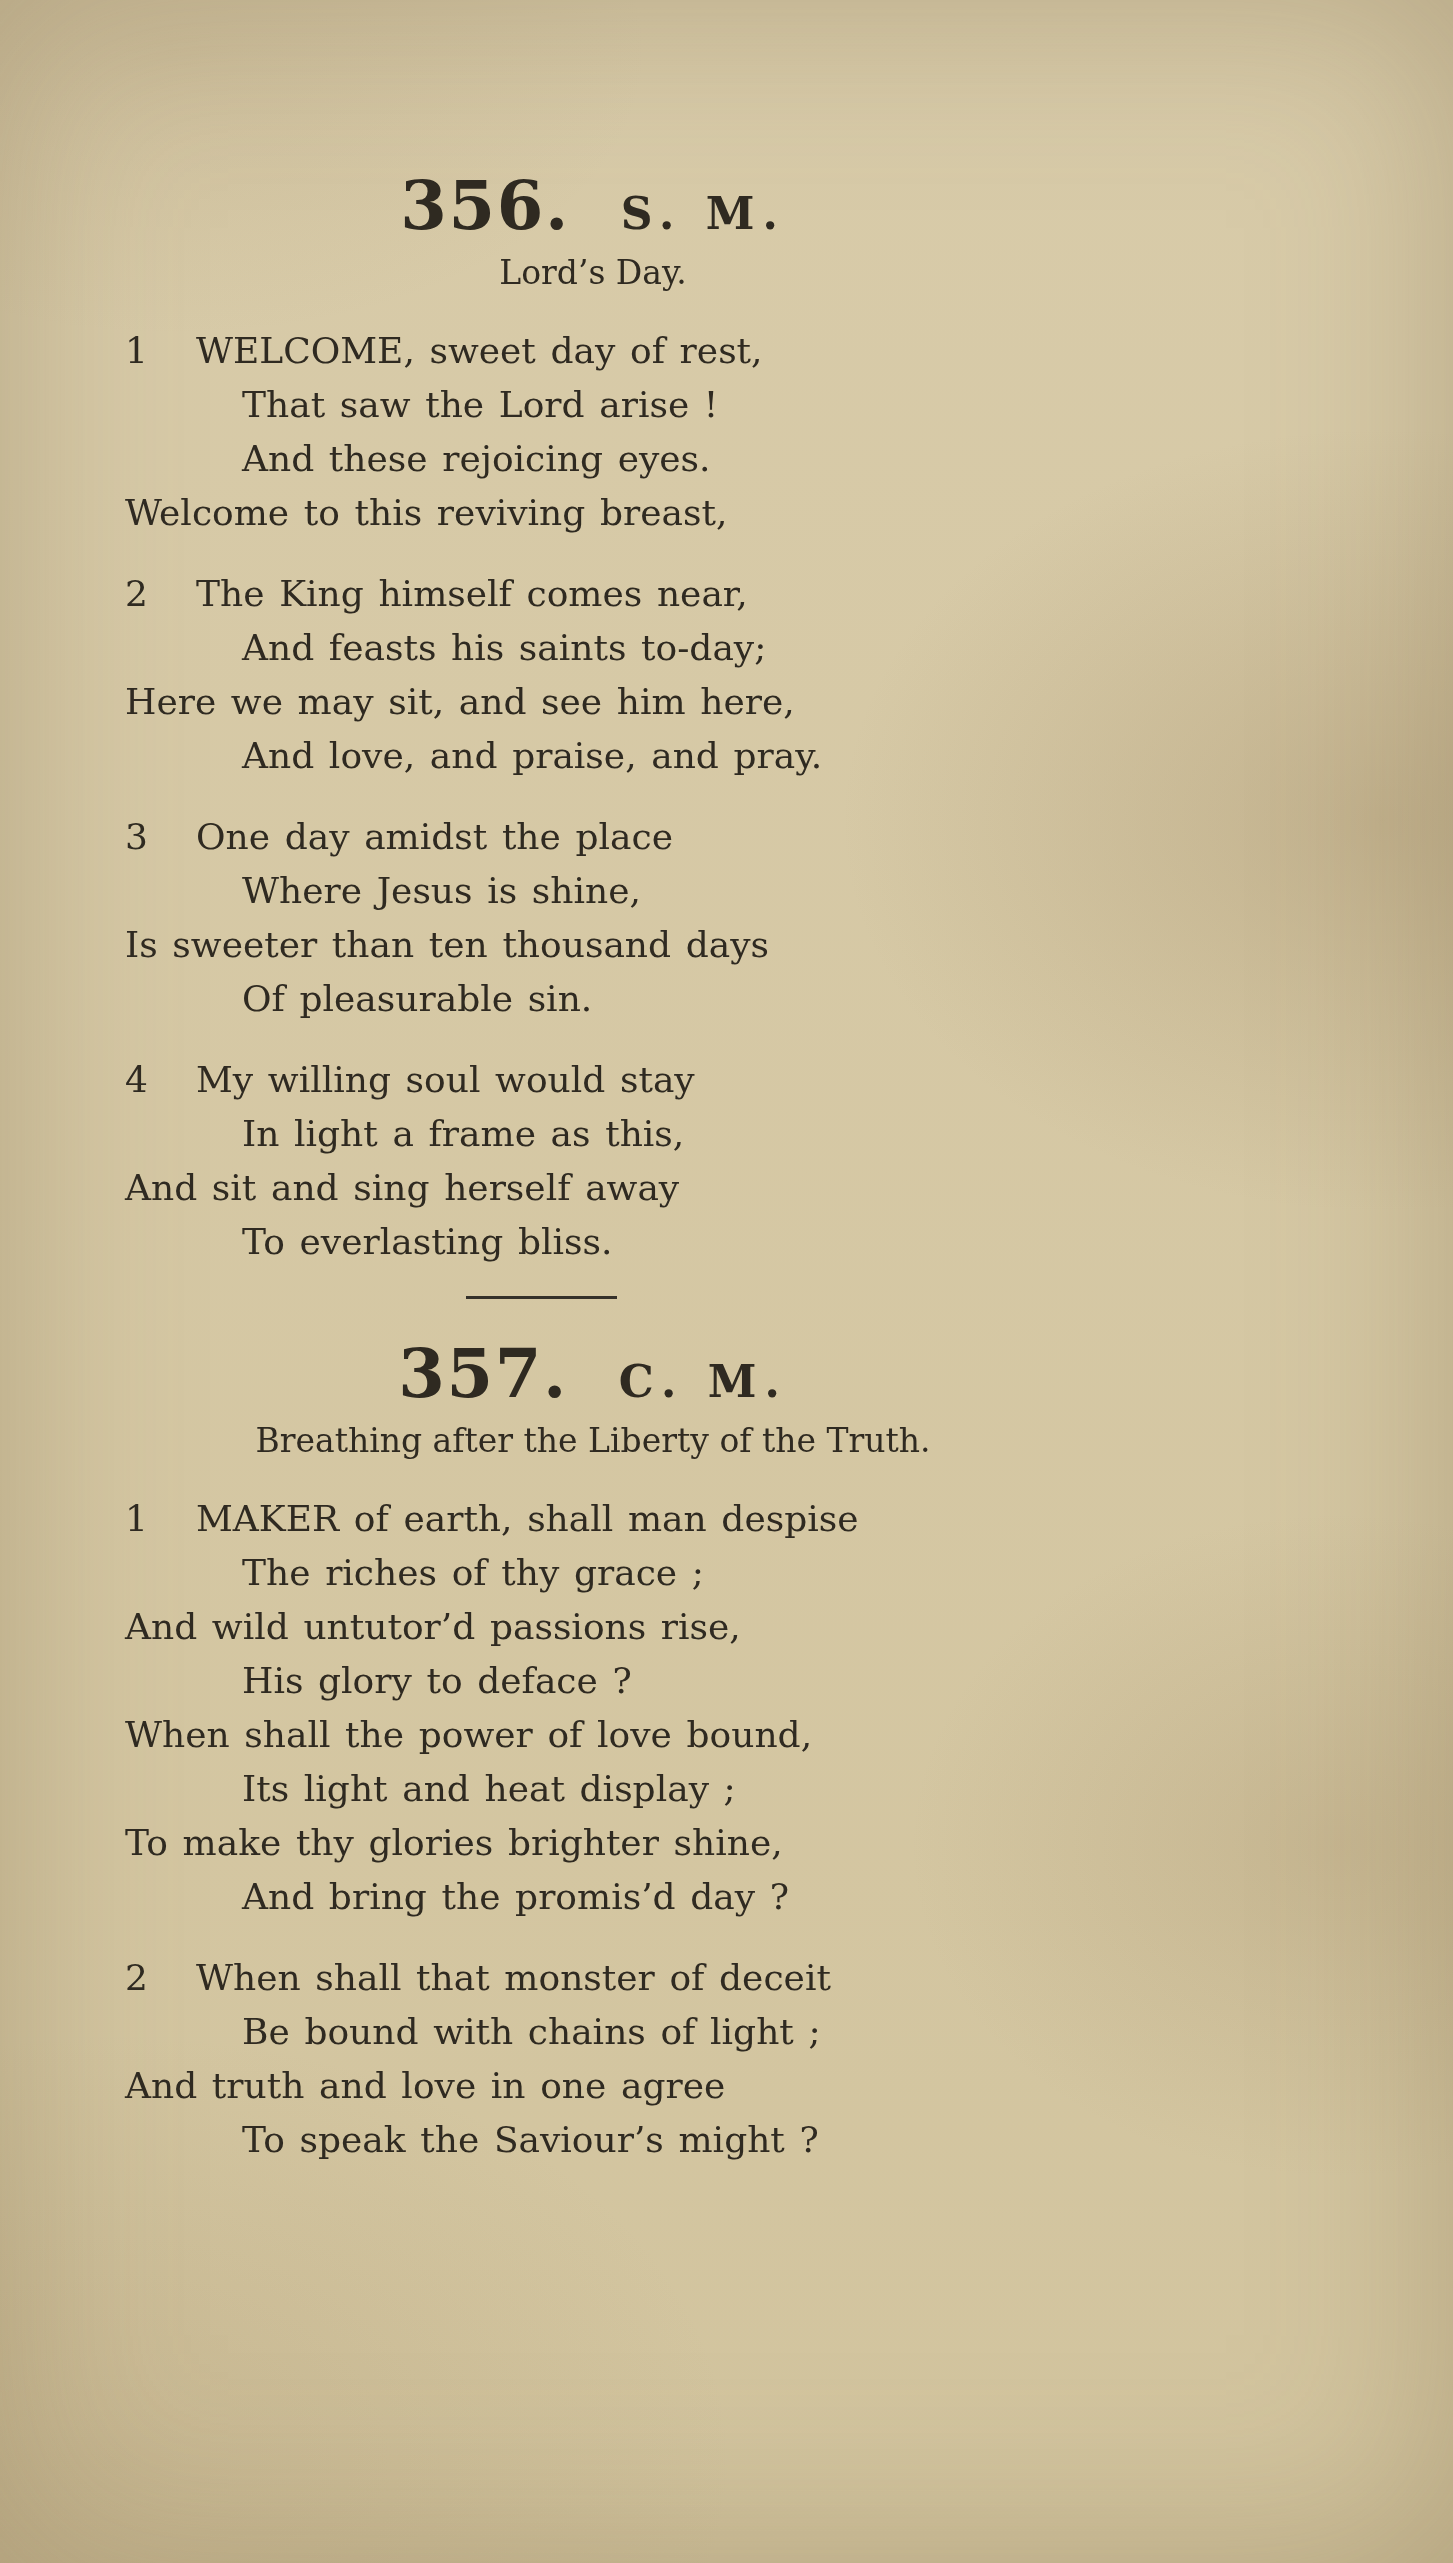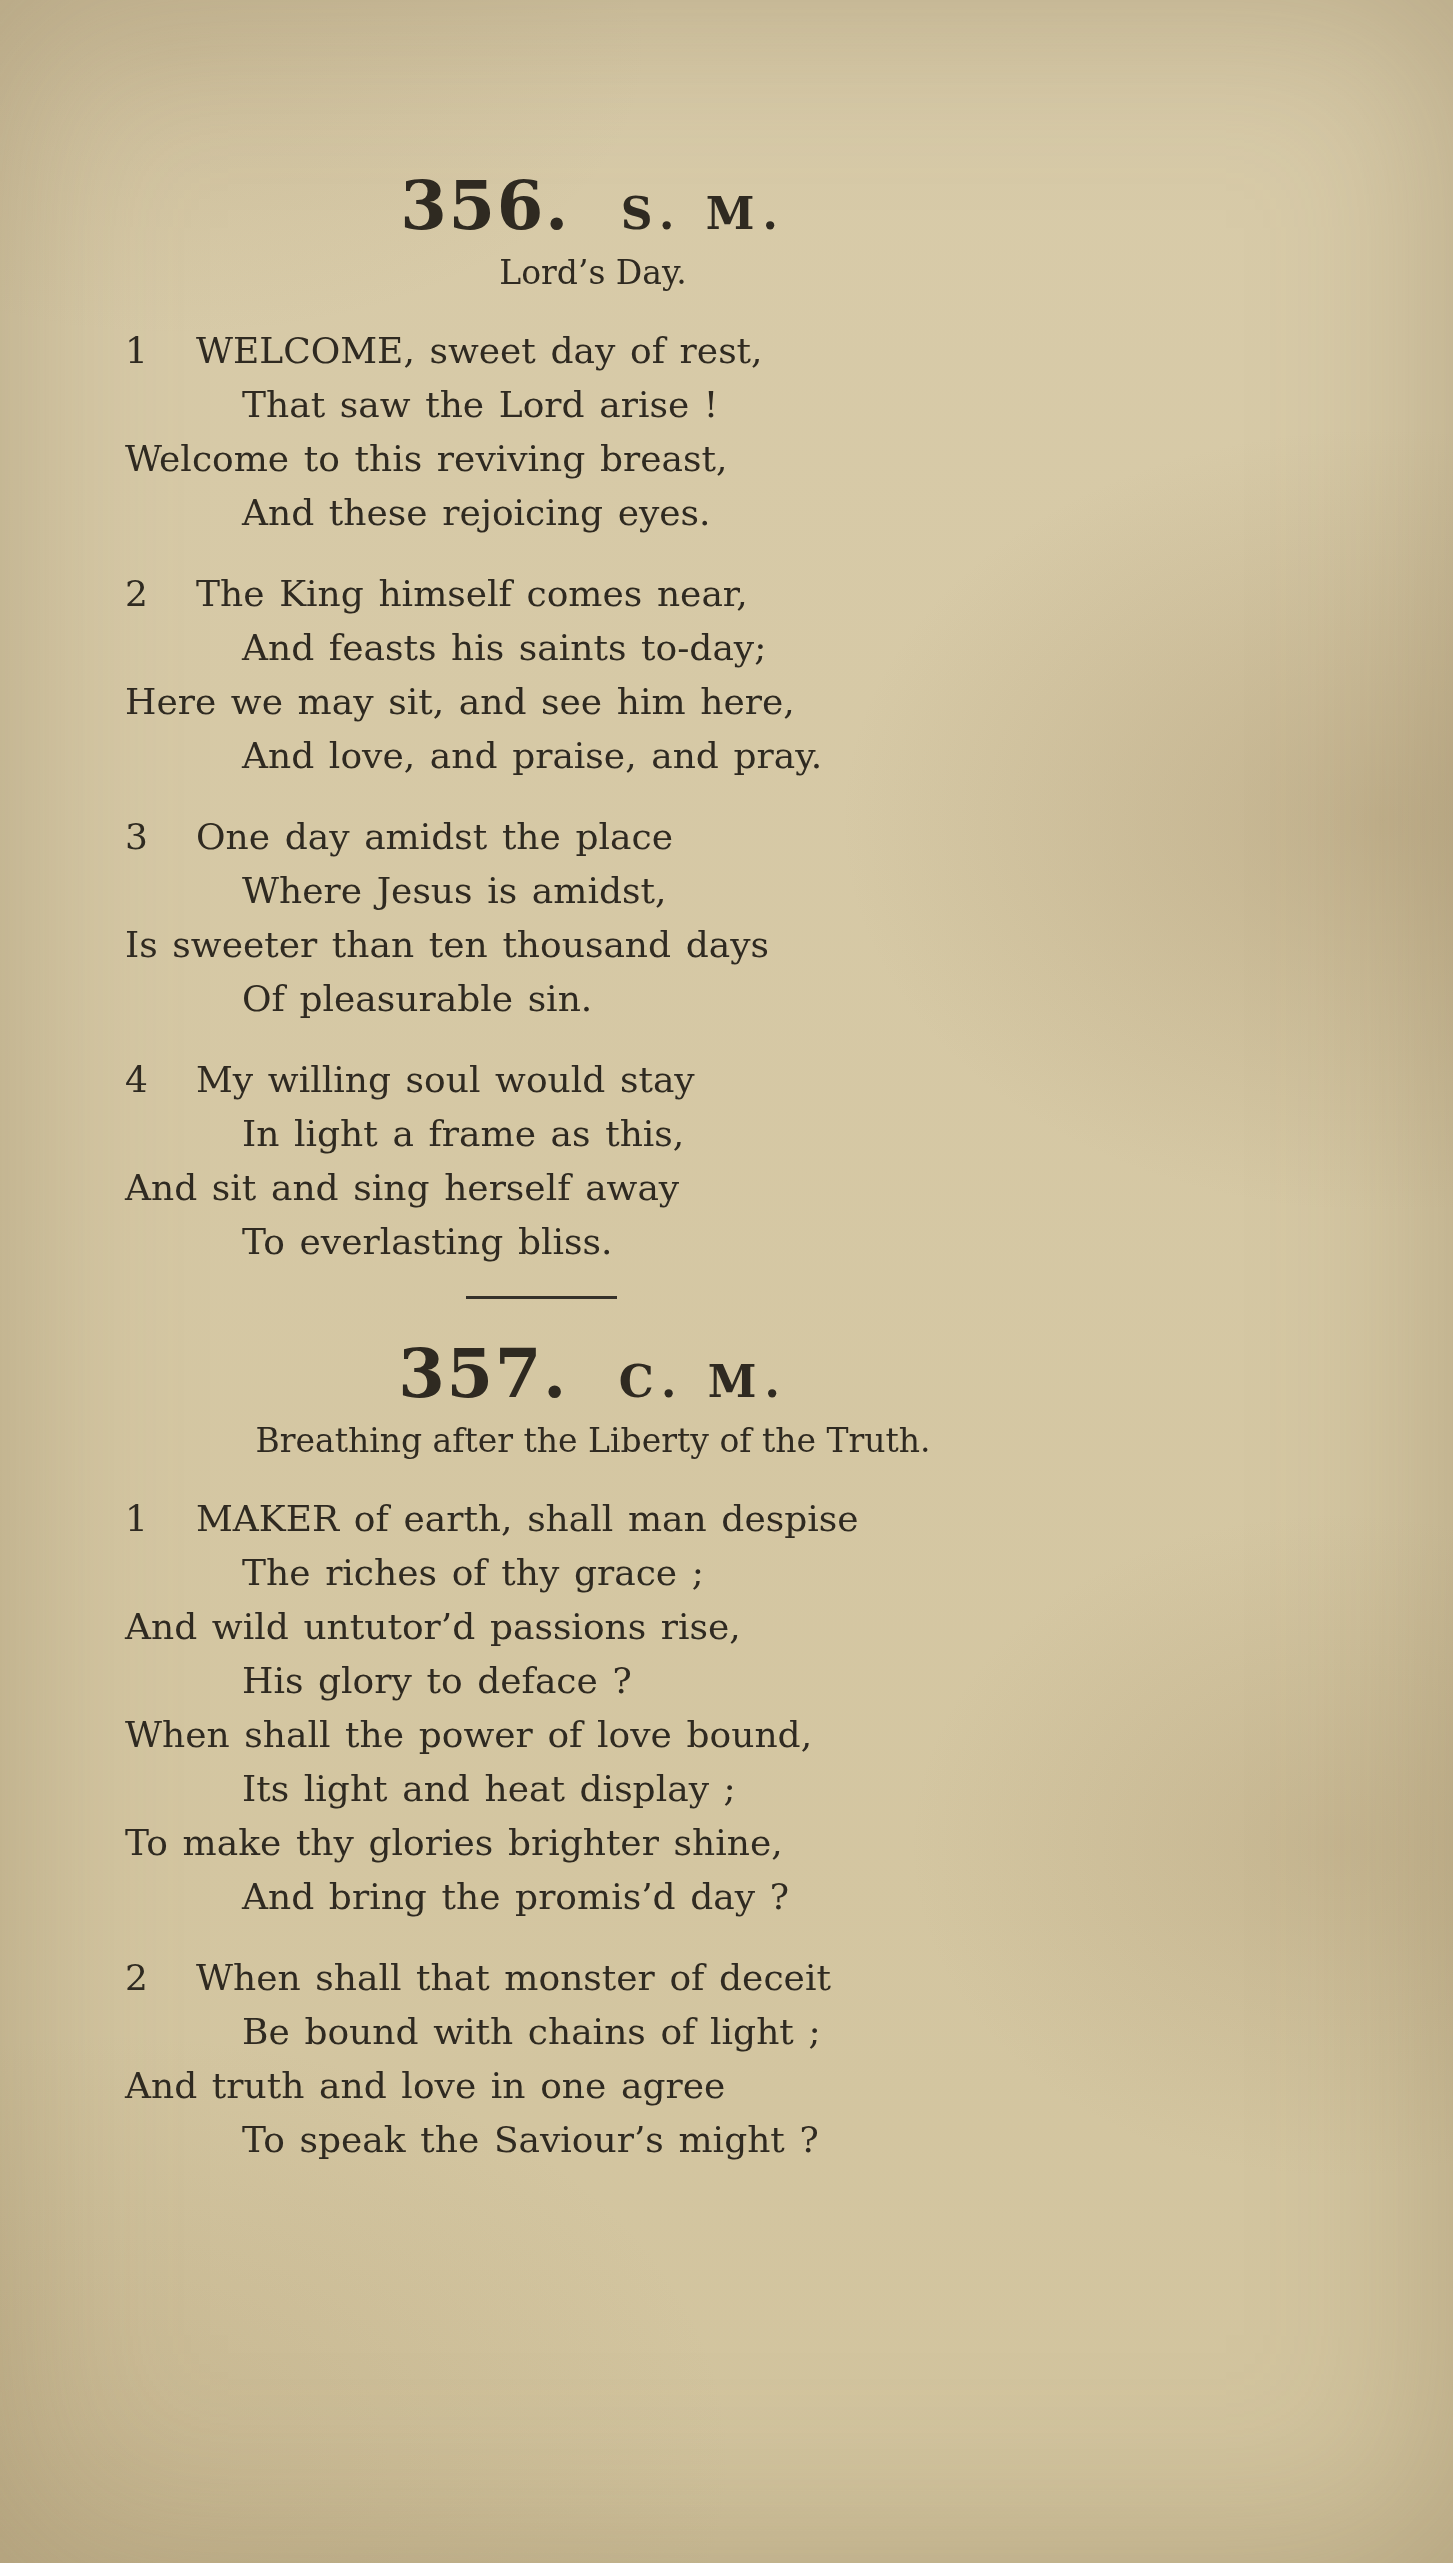--- a/index.html
+++ b/index.html
@@ -70,32 +70,32 @@
 
     <section class="hymn">
       <div class="hymn-header">
         <span class="hymn-number">356.</span><span class="hymn-meter">S. M.</span>
       </div>
       <div class="hymn-subtitle">Lord’s Day.</div>
       <div class="stanzas">
           <div class="stanza">
             <div class="vline"><span class="vnum">1</span><span>WELCOME, sweet day of rest,</span></div>
             <div class="vline ind"><span>That saw the Lord arise !</span></div>
+            <div class="vline ind"><span>And these rejoicing eyes.</span></div>
             <div class="vline"><span>Welcome to this reviving breast,</span></div>
-            <div class="vline ind"><span>And these rejoicing eyes.</span></div>
           </div>
           <div class="stanza">
             <div class="vline"><span class="vnum">2</span><span>The King himself comes near,</span></div>
             <div class="vline ind"><span>And feasts his saints to-day;</span></div>
             <div class="vline"><span>Here we may sit, and see him here,</span></div>
             <div class="vline ind"><span>And love, and praise, and pray.</span></div>
           </div>
           <div class="stanza">
             <div class="vline"><span class="vnum">3</span><span>One day amidst the place</span></div>
-            <div class="vline ind"><span>Where Jesus is amidst,</span></div>
+            <div class="vline ind"><span>Where Jesus is shine,</span></div>
             <div class="vline"><span>Is sweeter than ten thousand days</span></div>
             <div class="vline ind"><span>Of pleasurable sin.</span></div>
           </div>
           <div class="stanza">
             <div class="vline"><span class="vnum">4</span><span>My willing soul would stay</span></div>
             <div class="vline ind"><span>In light a frame as this,</span></div>
             <div class="vline"><span>And sit and sing herself away</span></div>
             <div class="vline ind"><span>To everlasting bliss.</span></div>
           </div>
         </div>

